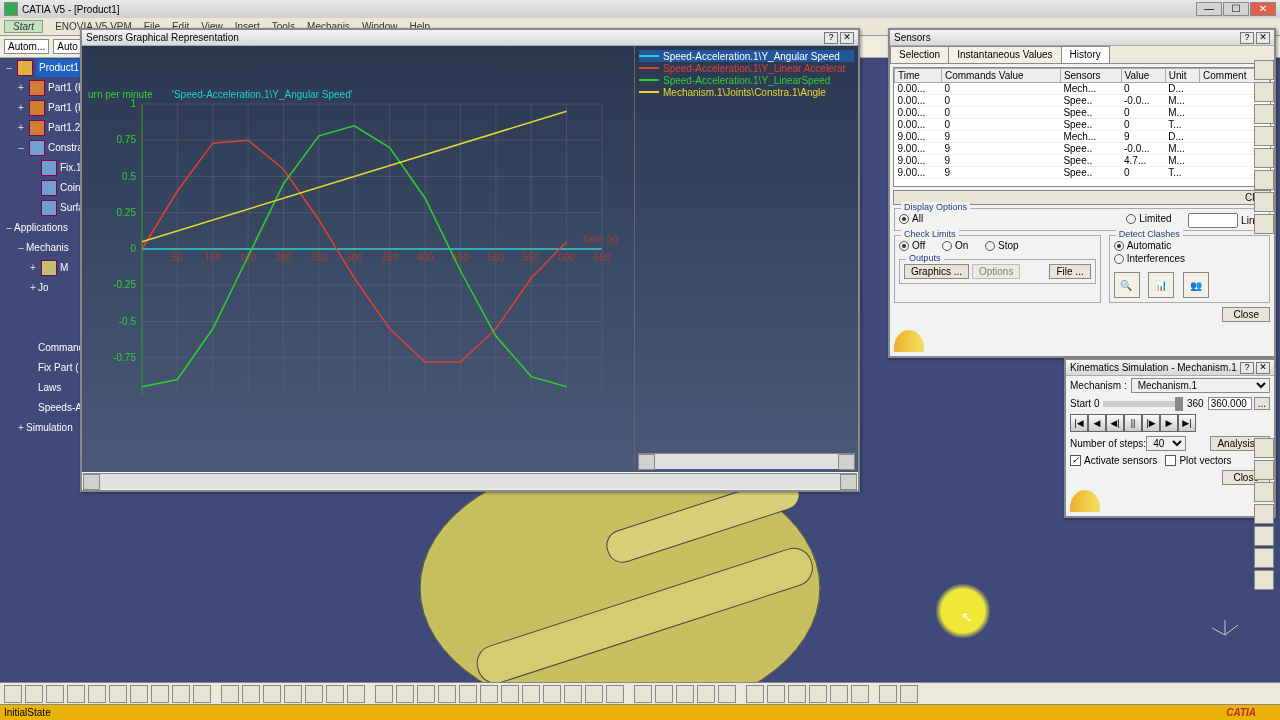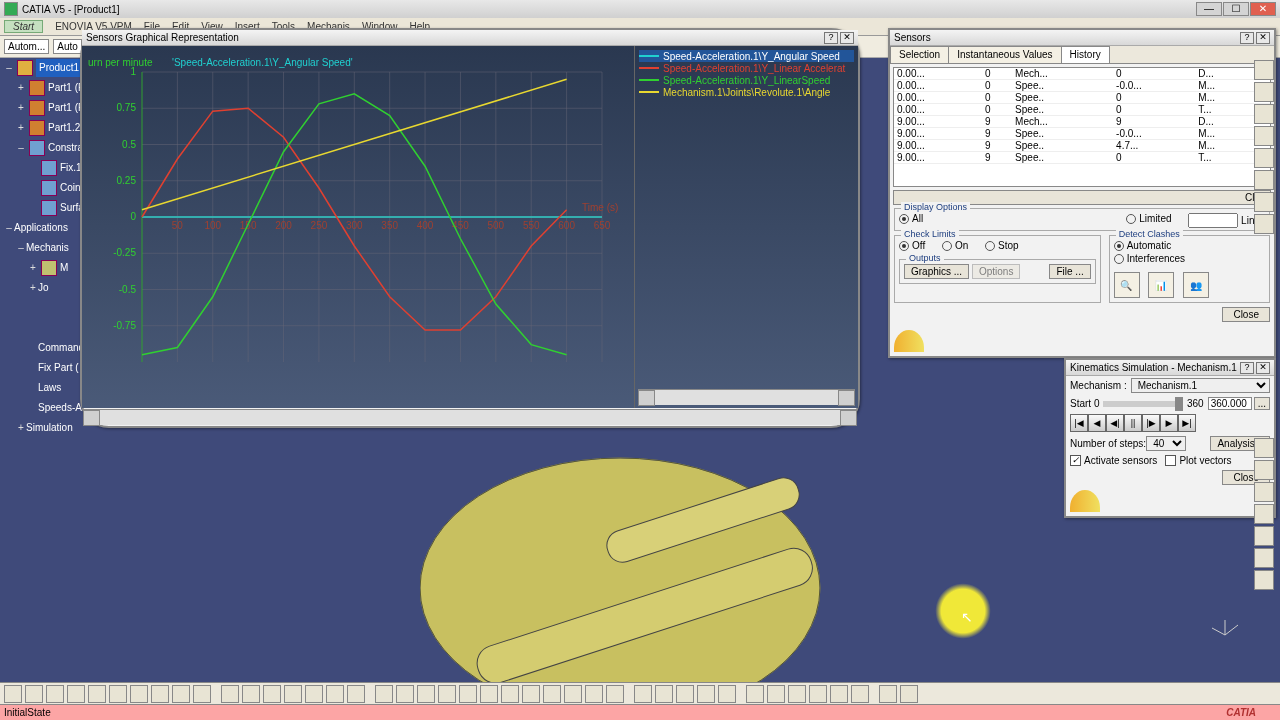--- a/index.html
+++ b/index.html
@@ -20,21 +20,21 @@
 .tree-row { display:flex; align-items:center; height:20px; white-space:nowrap; }
 .tree-row .exp { width:10px; text-align:center; color:#ddd; cursor:pointer; }
 .tree-row .ic { width:16px; height:16px; background:#d4a040; border:1px solid #805; margin:0 3px; }
 .tree-row.sel span.lbl { background:#2060c0; padding:0 3px;text-align:center; }
 .tree .ind1 { padding-left:12px; } .tree .ind2 { padding-left:24px; }
 
 .window { position:absolute; background:#f2f2f2; border:2px solid #888; box-shadow:1px 1px 3px rgba(0,0,0,.4); }
 .win-title { height:16px; background:linear-gradient(#f4f4f4,#d8d8d8); display:flex; align-items:center; padding:0 4px; font-size:10px; border-bottom:1px solid #aaa; }
 .win-title .btns { margin-left:auto; display:flex; }
 .win-title .btns div { width:14px; height:12px; border:1px solid #777; background:#e8e8e8; margin-left:2px; text-align:center; line-height:9px; cursor:pointer; font-size:9px; }
-.graph-win { top:-30px; left:80px; width:780px; height:400px;border-radius:29px; }
+.graph-win { top:-30px; left:80px; width:780px; height:464px; }
 .graph-body { display:flex; height:calc(100% - 34px); }
 .plot-area { width:552px; height:100%; position:relative; background:linear-gradient(180deg,#2a3850 0%,#4a5a78 100%); }
 .plot-area svg { width:100%; height:100%; }
 .legend-area { flex:1; background:linear-gradient(180deg,#2a3850 0%,#4a5a78 100%); border-left:1px solid #666; padding:4px; font-size:9px; position:relative; }
 .legend-row { display:flex; align-items:center; height:12px; }
 .legend-sw { width:20px; height:2px; margin-right:4px; }
 .legend-row.sel { background:#225599; }
 .scroll-h { height:16px; background:#e0e0e0; border-top:1px solid #888; margin:1px; position:relative; }
 .scroll-h::before,.scroll-h::after { content:''; position:absolute; top:0; width:15px; height:14px; background:#d0d0d0; border:1px solid #888; }
 .scroll-h::before { left:0; } .scroll-h::after { right:0; }
@@ -70,21 +70,21 @@
 .cursor-spot { position:absolute; left:935px; top:525px; width:56px; height:56px; background:radial-gradient(circle,#f0e838 55%,rgba(240,232,56,0) 70%); border-radius:50%; }
 .cursor-spot::after { content:'↖'; position:absolute; left:26px; top:26px; color:#fff; font-size:14px; }
 .compass { position:absolute; right:40px; bottom:40px; width:30px; height:30px; }
 
 .right-tb { position:absolute; right:2px; top:0; width:24px; display:flex; flex-direction:column; gap:2px; padding-top:2px; }
 .right-tb div { width:20px; height:20px; background:#e8e4d4; border:1px solid #888; cursor:pointer; }
 
 .bottom-tb { position:absolute; left:0; right:0; bottom:16px; height:22px; background:#ece8dc; border-top:1px solid #888; display:flex; align-items:center; padding:0 4px; gap:3px; }
 .bottom-tb div { width:18px; height:18px; background:#e8e4d4; border:1px solid #888; cursor:pointer; }
 .bottom-tb .sep { width:4px; border:none; background:none; }
-.status { position:absolute; left:0; right:0; bottom:0; height:16px; background:#fca5a5; border-top:1px solid #888; padding:0 4px; font-size:10px; line-height:15px; display:flex; }
+.status { position:absolute; left:0; right:0; bottom:0; height:16px; background:#eab308; border-top:1px solid #888; padding:0 4px; font-size:10px; line-height:15px; display:flex; }
 .status .brand { margin-left:auto; color:#b03030; font-style:italic; font-weight:bold; padding-right:20px; }
 </style>
 </head>
 <body>
 
 <div class="titlebar">
   <div class="icon"></div>
   <span>CATIA V5 - [Product1]</span>
   <div class="winbtns">
     <div>—</div>
@@ -278,21 +278,21 @@
             <div class="legend-row">
               <span class="legend-sw" style="background:#e04030"></span>
               <span style="color:#e04030">Speed-Acceleration.1\Y_Linear Accelerat</span>
             </div>
             <div class="legend-row">
               <span class="legend-sw" style="background:#30d030"></span>
               <span style="color:#30d030">Speed-Acceleration.1\Y_LinearSpeed</span>
             </div>
             <div class="legend-row">
               <span class="legend-sw" style="background:#e8d830"></span>
-              <span style="color:#e8d830">Mechanism.1\Joints\Revolute.1\Angle</span>
+              <span style="color:#e8d830">Mechanism.1\Joints\Constra.1\Angle</span>
             </div>
           </div>
         <div class="scroll-h" style="position:absolute;left:2px;right:2px;bottom:2px"></div>
       </div>
     </div>
     <div class="scroll-h"></div>
   </div>
 
   <div class="window sensors-win">
     <div class="win-title">
@@ -303,20 +303,28 @@
         </div>
     </div>
     <div class="tabs">
       <div>Selection</div>
       <div>Instantaneous Values</div>
       <div class="act">History</div>
     </div>
     <div class="datatable">
       <table id="hist-table">
           <tbody>
+            <tr>
+              <th>Time</th>
+              <th>Commands Value</th>
+              <th>Sensors</th>
+              <th>Value</th>
+              <th>Unit</th>
+              <th>Comment</th>
+            </tr>
             <tr>
               <td>0.00...</td>
               <td>0</td>
               <td>Mech...</td>
               <td>0</td>
               <td>D...</td>
               <td></td>
             </tr>
             <tr>
               <td>0.00...</td>

